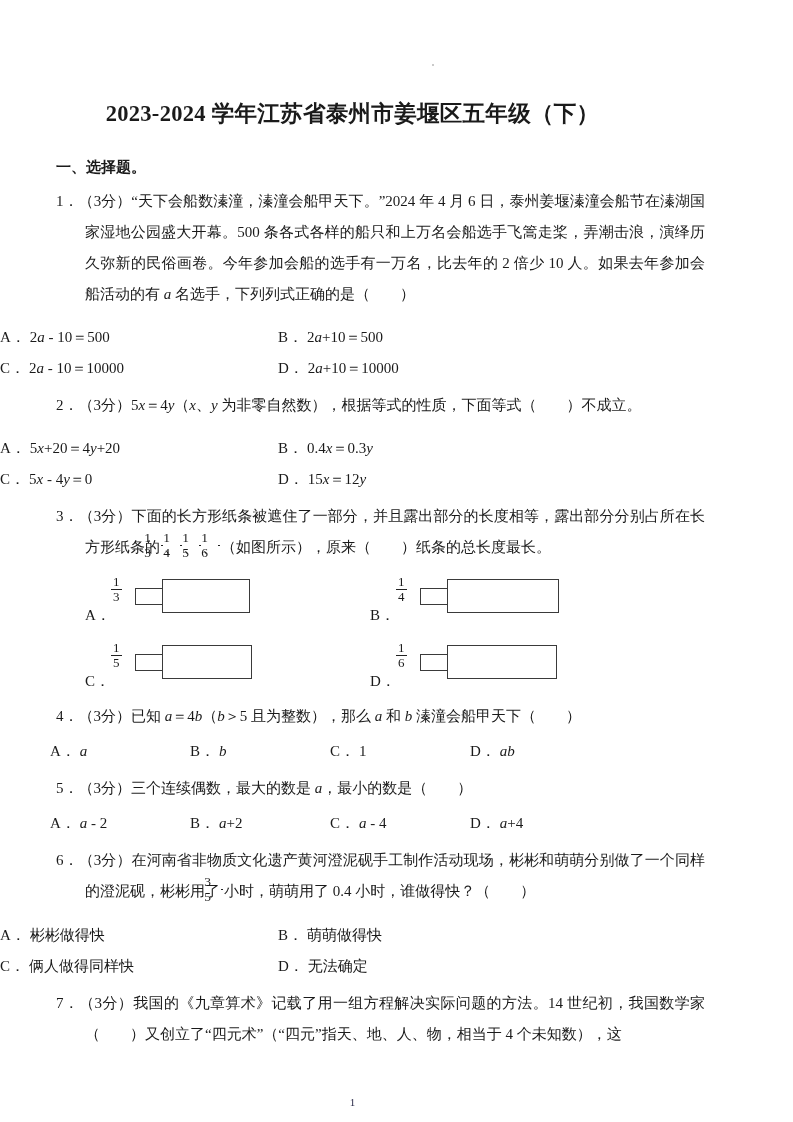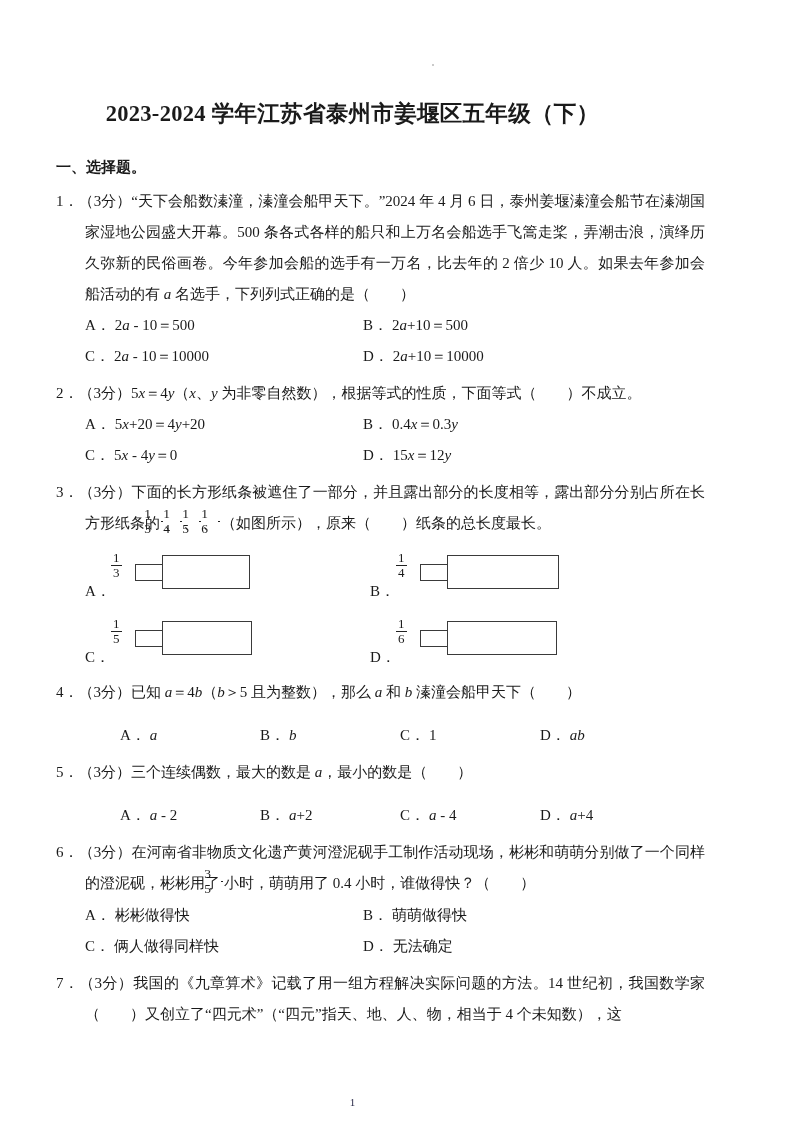--- a/index.html
+++ b/index.html
@@ -89,34 +89,33 @@
   }
   .frac .num {
     display: block;
     padding: 0 1px;
     border-bottom: 1.15px solid #222;
   }
   .frac .den { display: block; padding: 0 1px; }
 
   
   .opts2 {
-    padding-left: 85px;
-    display: block;
-    margin-top: 0;
+    display: block;
+    margin-top: 12px;
   }
   .opts2 .opt {
     display: inline-block;
     width: 278px;
     font-size: 15px;
     line-height: 31px;
     vertical-align: top;
   }
   .opts4 {
-    padding-left: 120px;
-    margin-top: 12px;
+    padding-left: 50px;
+    margin-top: 4px;
   }
   .opts4 .opt {
     display: inline-block;
     width: 140px;
     font-size: 15px;
     line-height: 31px;
     vertical-align: top;
   }
   .opt-letter { margin-right: 4px; }
 

